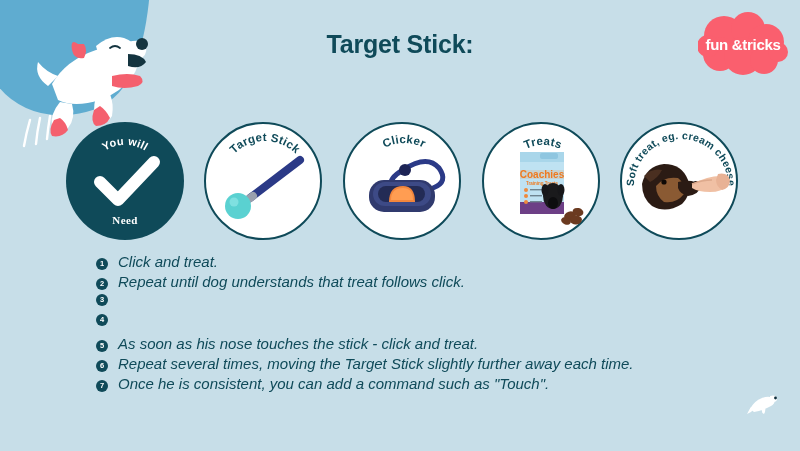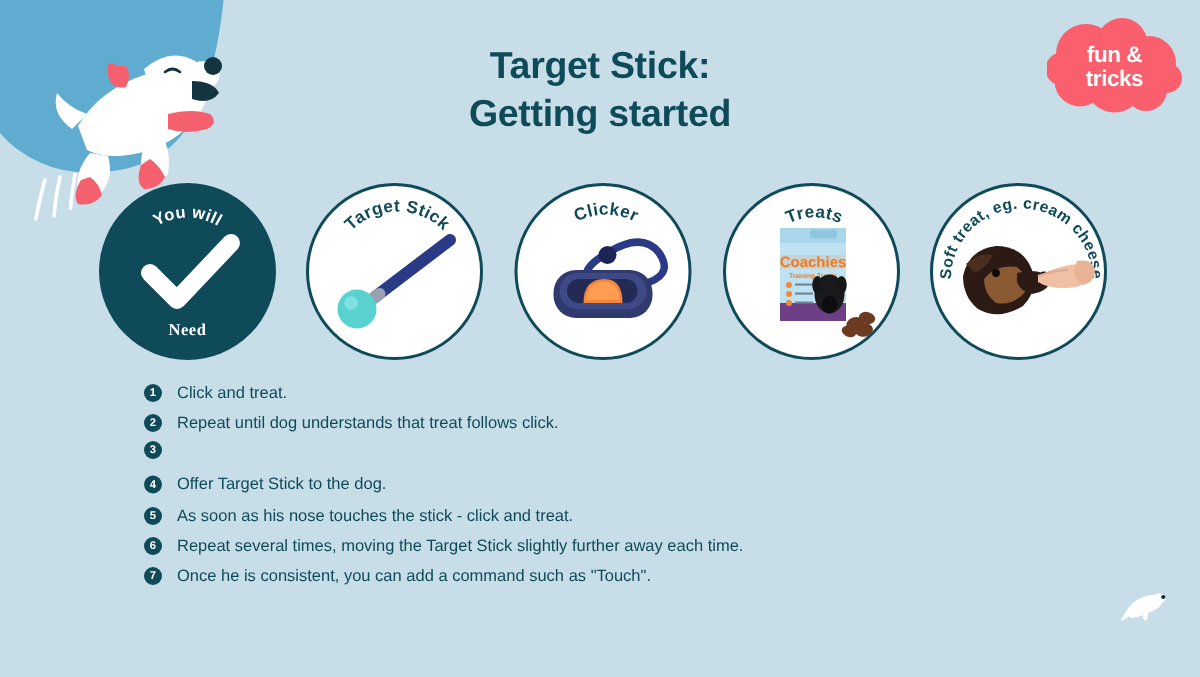--- a/index.html
+++ b/index.html
@@ -29,21 +29,21 @@
   .cloud-badge {
     position: absolute;
     right: 12px; top: 12px;
     width: 90px; height: 66px;
   }
   .cloud-badge .cloud-label {
     position: absolute;
     left: 0; top: 0;
     width: 90px; height: 66px;
     display: flex;
-    flex-direction: column;
+    flex-direction: row;
     align-items: center;
     justify-content: center;
     color: #ffffff;
     font-size: 15px;
     font-weight: bold;
     line-height: 1.08;
     letter-spacing: -0.3px;
   }
 
   
@@ -142,23 +142,24 @@
     font-size: 7.5px;
     font-weight: bold;
     line-height: 12px;
     text-align: center;
     position: relative;
     top: -1px;
   }
   .step-text {
     margin-left: 10px;
     color: #0f4a59;
-    font-size: 11px;
+    font-size: 15px;
     line-height: 16px;
     white-space: nowrap;
+    font-style: italic;
   }
 
   
   .logo {
     position: absolute;
     right: 20px;
     bottom: 14px;
     width: 112px;
     height: 44px;
   }
@@ -229,21 +230,20 @@
     </g>
   </svg>
   <div class="cloud-label">
     <span>fun &amp;</span>
     <span>tricks</span>
   </div>
 </div>
 
 <div class="title">
   <span class="line">Target Stick:</span>
-  <span class="line">Getting started</span>
 </div>
 
 <div class="circles">
 
   <div class="circle c0">
     <svg class="arc-label" viewBox="0 0 118 118">
       <defs>
           <path id="arcTop0" d="M 20 62 A 39 39 0 0 1 98 62" fill="none"></path>
         </defs>
       <text><textPath href="#arcTop0" startOffset="50%" text-anchor="middle">You will</textPath></text>
@@ -368,21 +368,20 @@
   </div>
   <div class="step">
     <div class="step-num">2</div>
     <div class="step-text">Repeat until dog understands that treat follows click.</div>
   </div>
   <div class="step">
     <div class="step-num">3</div>
   </div>
   <div class="step">
     <div class="step-num">4</div>
-    <div class="step-text">Offer Target Stick to the dog.</div>
   </div>
   <div class="step">
     <div class="step-num">5</div>
     <div class="step-text">As soon as his nose touches the stick - click and treat.</div>
   </div>
   <div class="step">
     <div class="step-num">6</div>
     <div class="step-text">Repeat several times, moving the Target Stick slightly further away each time.</div>
   </div>
   <div class="step">

